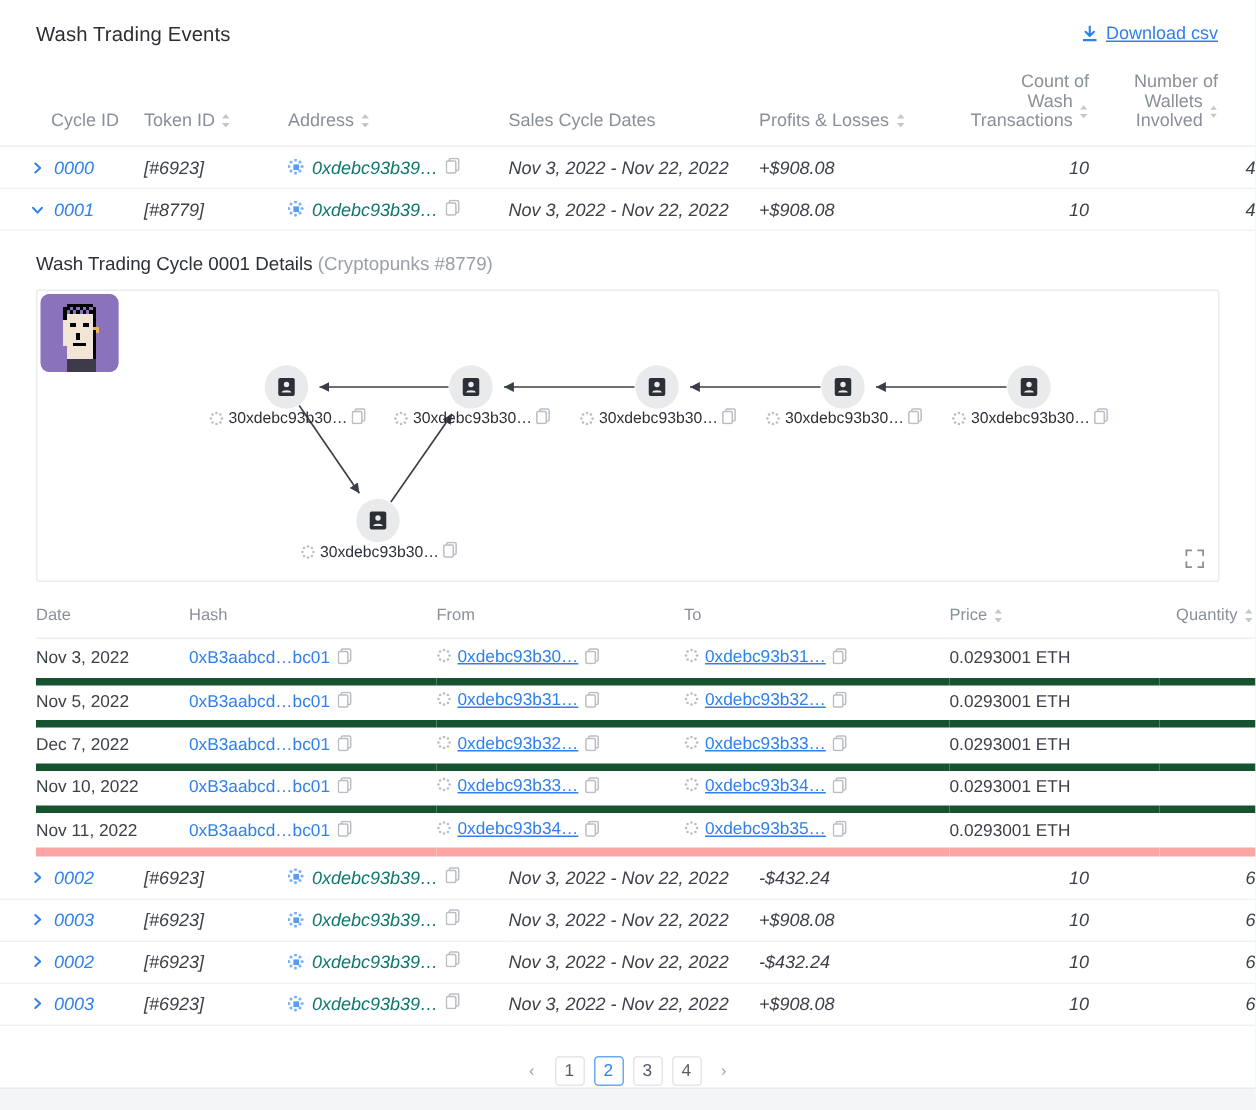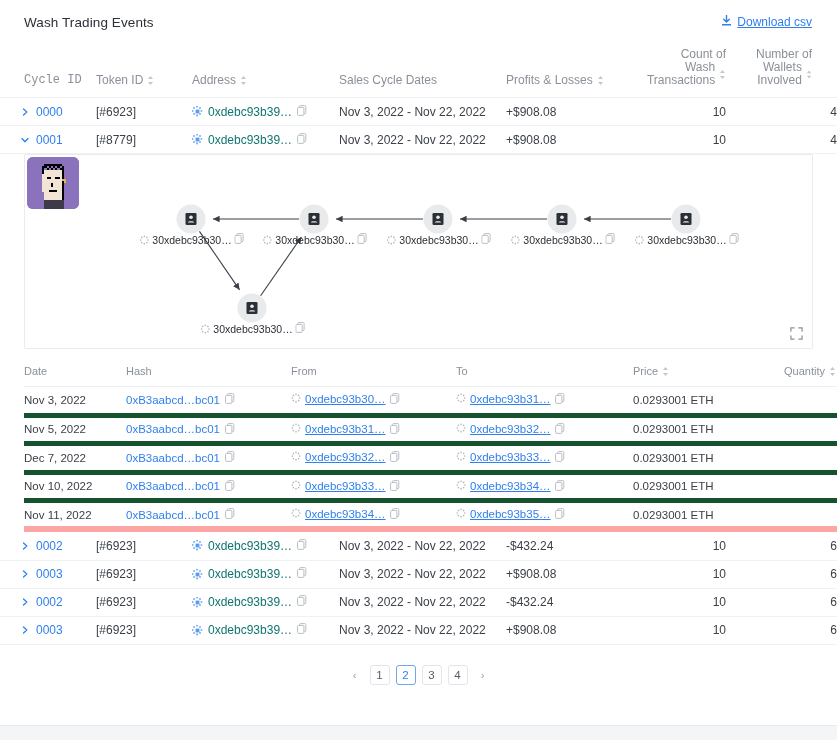--- a/index.html
+++ b/index.html
@@ -34,21 +34,21 @@
     justify-content: space-between;
     padding: 0 25px 0 24px;
   }
   .card-title {
     font-size: 13.5px;
     color: #2b2f36;
     letter-spacing: .1px;
   }
   .dl-link {
     display: flex;
-    align-items: flex-start;
+    align-items: flex-end;
     gap: 5px;
     color: #2f80ed;
     font-size: 12px;
     text-decoration: none;
     cursor: pointer;
   }
   .dl-link .lbl { text-decoration: underline; }
   .dl-ico { display:block; }
 
   
@@ -67,32 +67,32 @@
     color: #8a9099;
     padding: 4px 0 10px 0;
     vertical-align: bottom;
     border-bottom: 1px solid #eceef1;
   }
   .th-in { display: flex; align-items: center; gap: 4px; }
   .th-in.left  { justify-content: flex-start; }
   .th-in.right { justify-content: flex-end; }
   .th-two { text-align: right; line-height: 13px; }
   .sorter { display:inline-block; }
-  .main thead th.p-cycle { padding-left: 24px; font-family: Liberation Mono, monospace; }
+  .main thead th.p-cycle { padding-left: 34px; }
   .main thead th.p-right { padding-right: 25px; }
 
   .main tbody td {
     font-size: 12px;
     color: #3c4149;
     height: 28px;
     border-bottom: 1px solid #f0f1f4;
     vertical-align: middle;
     padding: 0;
   }
-  tr.row-h td { height: 28px; }
+  tr.row-h td { height: 28px; font-style: italic; }
   .cell-cycle {
     padding-left: 20px;
     display: flex;
     align-items: center;
     gap: 6px;
     color: #2f80ed;
     cursor: pointer;
   }
   .chev { width: 10px; height: 10px; display:block; flex: none; }
   .addr-cell { display: flex; align-items: center; gap: 5px; }
@@ -360,20 +360,24 @@
             </td>
             <td>Nov 3, 2022 - Nov 22, 2022</td>
             <td>+$908.08</td>
             <td class="num">10</td>
             <td class="num pad-r">4</td>
           </tr>
         </tbody>
     </table>
 
     <div class="detail">
+      <div class="detail-title">
+        <span>Wash Trading Cycle 0001 Details</span>
+        <span class="sub">(Cryptopunks #8779)</span>
+      </div>
 
       <div class="graph-box">
         <div class="punk">
           <svg width="52" height="52" viewBox="0 0 24 24" shape-rendering="crispEdges">
             <rect width="24" height="24" fill="#8a72bd"></rect>
             <g fill="#000000">
               <rect x="8" y="3" width="8" height="1"></rect>
               <rect x="7" y="4" width="1" height="4"></rect>
               <rect x="16" y="4" width="1" height="5"></rect>
               <rect x="8" y="4" width="1" height="1"></rect>

